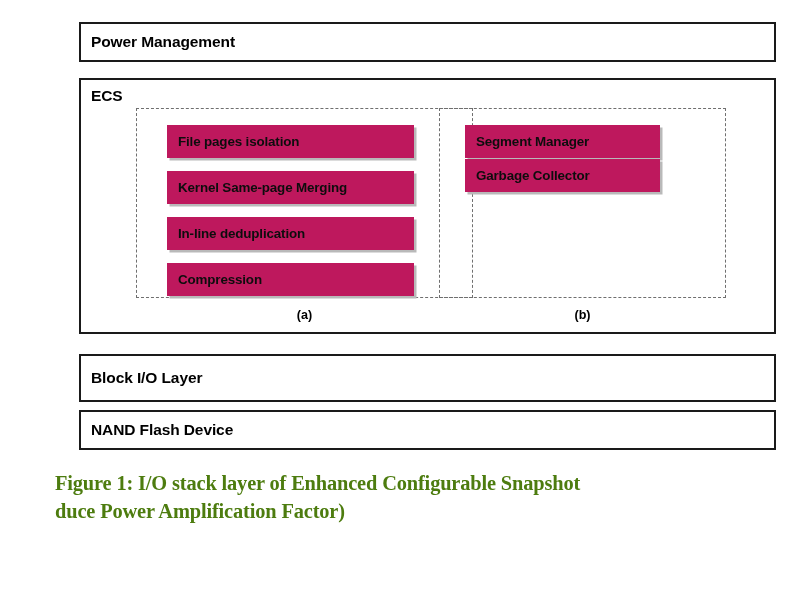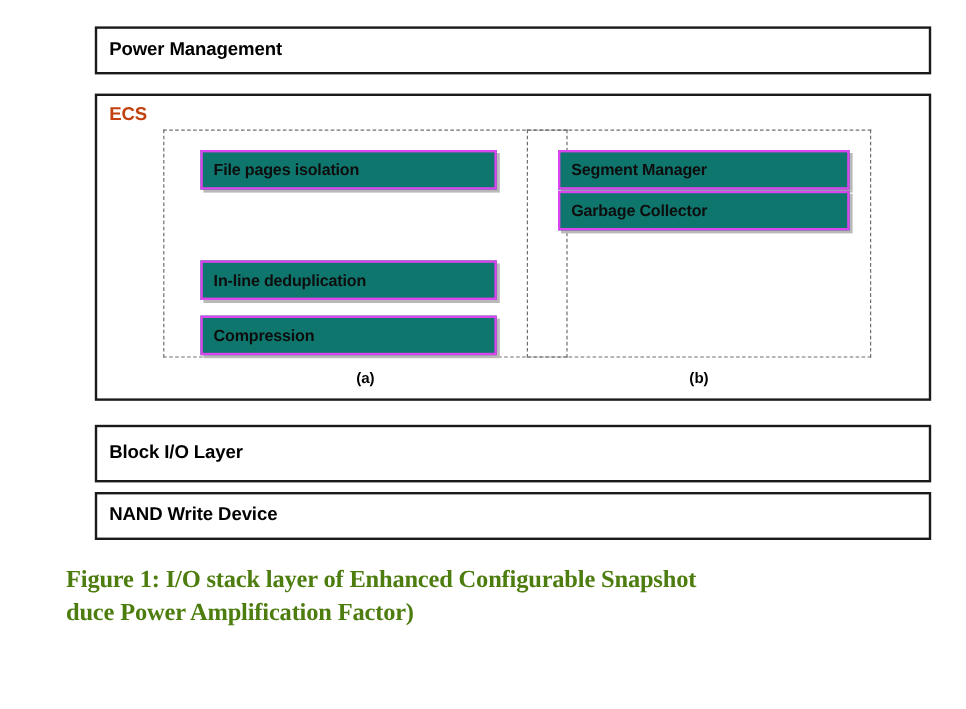--- a/index.html
+++ b/index.html
@@ -52,21 +52,21 @@
   #nand-layer  { top: 410px; height: 40px; }
 
   
   #ecs-heading {
     position: absolute;
     left: 10px;
     top: 7px;
     transform: none;
     font-size: 15.5px;
     font-weight: bold;
-    color: #c2410c;
+    color: #000000;
   }
 
   
   .dashed-group {
     position: absolute;
     box-sizing: border-box;
     border: 1.6px dashed #6f6f6f;
     background: transparent;
   }
   #group-a {
@@ -79,22 +79,22 @@
     left: 358px;
     top: 28px;
     width: 287px;
     height: 190px;
   }
 
   
   .tech-box {
     position: absolute;
     box-sizing: border-box;
-    background: #0f766e;
-    border: 2px solid #d946ef;
+    background: #be185d;
+    border: 2px solid #be185d;
     box-shadow: 2.5px 2.5px 0 0 #b9b9b9;
     height: 33px;
   }
   .tech-label {
     position: absolute;
     left: 9px;
     top: 50%;
     transform: translateY(-53%);
     font-size: 13.4px;
     font-weight: bold;
@@ -104,21 +104,21 @@
   }
 
   
   #group-a .tech-box { left: 30px; width: 247px; }
   #ta-0 { top: 16px; }
   #ta-1 { top: 62px; }
   #ta-2 { top: 108px; }
   #ta-3 { top: 154px; }
 
   
-  #group-b .tech-box { left: 25px; width: 243px; }
+  #group-b .tech-box { left: 25px; width: 195px; }
   #tb-0 { top: 16px; }
   #tb-1 { top: 50px; }
 
   
   .subcap {
     position: absolute;
     font-size: 12.6px;
     font-weight: bold;
     color: #000000;
     text-align: center;
@@ -151,20 +151,23 @@
   </div>
 
   <div class="layer-box" id="ecs-layer">
 
     <span class="layer-label" id="ecs-heading">ECS</span>
 
     <div class="dashed-group" id="group-a">
       <div class="tech-box" id="ta-0">
         <span class="tech-label">File pages isolation</span>
       </div>
+      <div class="tech-box" id="ta-1">
+        <span class="tech-label">Kernel Same-page Merging</span>
+      </div>
       <div class="tech-box" id="ta-3">
         <span class="tech-label">Compression</span>
       </div>
       <div class="tech-box" id="ta-2">
         <span class="tech-label">In-line deduplication</span>
       </div>
     </div>
 
     <div class="dashed-group" id="group-b">
       <div class="tech-box" id="tb-0">
@@ -177,21 +180,21 @@
 
     <div class="subcap" id="subcap-a">(a)</div>
     <div class="subcap" id="subcap-b">(b)</div>
   </div>
 
   <div class="layer-box" id="block-layer">
     <span class="layer-label">Block I/O Layer</span>
   </div>
 
   <div class="layer-box" id="nand-layer">
-    <span class="layer-label">NAND Write Device</span>
+    <span class="layer-label">NAND Flash Device</span>
   </div>
 
   <div id="figure-caption">
     <span class="cap-line">Figure 1: I/O stack layer of Enhanced Configurable Snapshot</span>
     <span class="cap-line">duce Power Amplification Factor)</span>
   </div>
 
 </div>
 
 </body></html>

